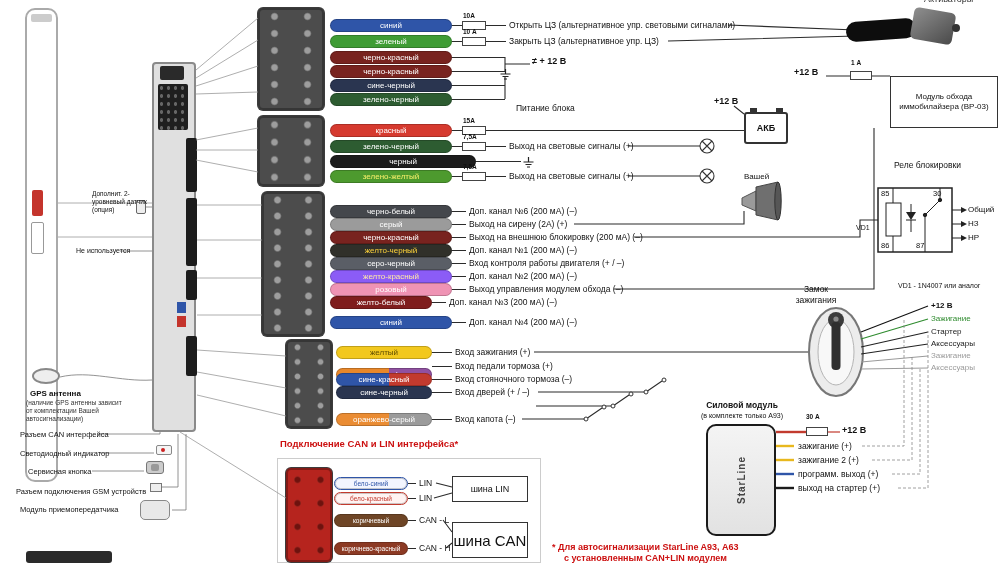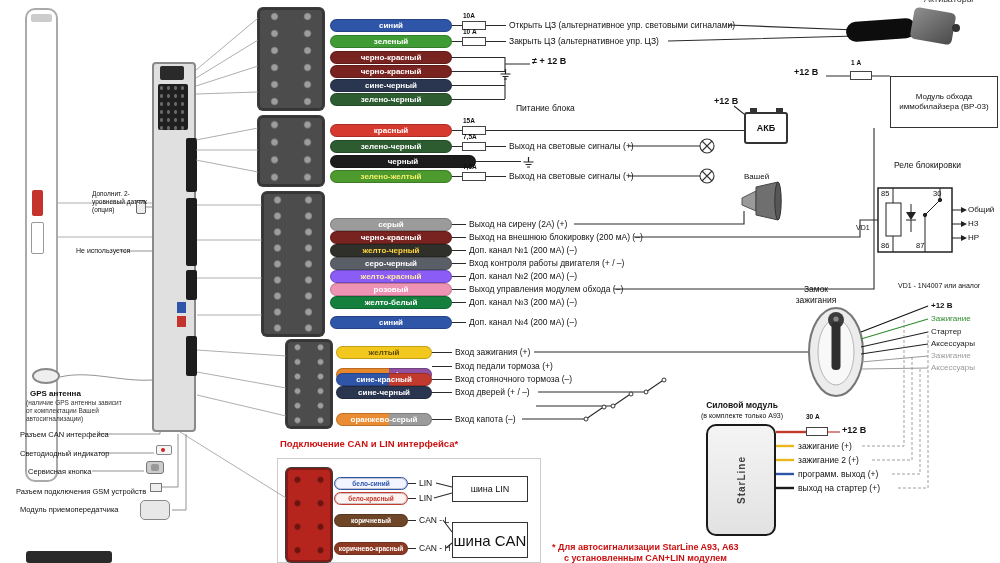--- a/index.html
+++ b/index.html
@@ -3,21 +3,21 @@
 <meta charset="utf-8">
 <style>
 *{margin:0;padding:0;box-sizing:border-box}
 body{background:#9a9a9a}
 #canvas{position:relative;width:1000px;height:563px;background:#fff;overflow:hidden;
   font-family:"Liberation Sans","DejaVu Sans",sans-serif;color:#111}
 svg.overlay{position:absolute;left:0;top:0;z-index:3;pointer-events:none}
 .block{position:absolute;z-index:2;border-radius:5px;
   box-shadow:inset 0 0 0 2px rgba(0,0,0,.28),0 0 0 1px #3c3c3c}
 .wire-row{position:absolute;display:flex;align-items:center;height:14px;z-index:5}
-.pill{flex:none;height:13px;line-height:13px;border-radius:7px;font-size:8px;font-weight:bold;
+.pill{flex:none;height:13px;line-height:13px;border-radius:7px;font-size:8px;font-weight:normal;
   text-align:center;overflow:hidden;white-space:nowrap;box-shadow:inset 0 0 0 1px rgba(0,0,0,.2)}
 .wseg{flex:none;height:0;border-top:1.4px solid #2b2b2b}
 .dest{flex:none;font-size:8.5px;padding-left:3px;white-space:nowrap}
 .fuse{flex:none;position:relative;width:24px;height:9px;border:1px solid #444;background:#fff}
 .fuse i{position:absolute;top:-10px;left:0;font-style:normal;font-size:6.5px;font-weight:bold;white-space:nowrap}
 .gnd{flex:none;margin-left:1px;height:12px}
 .lbl{position:absolute;font-size:7.5px;line-height:1.25;z-index:4;white-space:normal}
 .nowrap{white-space:nowrap}
 .tiny{font-size:6.5px}
 .b{font-weight:bold}
@@ -296,20 +296,25 @@
     </div>
     <div class="wire-row" style="left: 330px; top: 169px;">
       <span class="pill" style="width: 122px; background: rgb(77, 154, 46); color: rgb(248, 240, 106);">зелено-желтый</span>
       <span class="wseg" style="width: 10px;"></span>
       <span class="fuse">
         <i>7,5А</i>
       </span>
       <span class="wseg" style="width: 20px;"></span>
       <span class="dest">Выход на световые сигналы (+)</span>
     </div>
+    <div class="wire-row" style="left: 330px; top: 204px;">
+      <span class="pill" style="width: 122px; background: rgb(68, 71, 76); color: rgb(255, 255, 255);">черно-белый</span>
+      <span class="wseg" style="width: 14px;"></span>
+      <span class="dest">Доп. канал №6 (200 мА) (–)</span>
+    </div>
     <div class="wire-row" style="left: 330px; top: 217px;">
       <span class="pill" style="width: 122px; background: rgb(155, 155, 155); color: rgb(255, 255, 255);">серый</span>
       <span class="wseg" style="width: 14px;"></span>
       <span class="dest">Выход на сирену (2А) (+)</span>
     </div>
     <div class="wire-row" style="left: 330px; top: 230px;">
       <span class="pill" style="width: 122px; background: rgb(120, 35, 31); color: rgb(255, 255, 255);">черно-красный</span>
       <span class="wseg" style="width: 14px;"></span>
       <span class="dest">Выход на внешнюю блокировку (200 мА) (–)</span>
     </div>
@@ -327,21 +332,21 @@
       <span class="pill" style="width: 122px; background: #8b5cf6; color: rgb(255, 233, 168);">желто-красный</span>
       <span class="wseg" style="width: 14px;"></span>
       <span class="dest">Доп. канал №2 (200 мА) (–)</span>
     </div>
     <div class="wire-row" style="left: 330px; top: 282px;">
       <span class="pill" style="width: 122px; background: rgb(239, 147, 180); color: rgb(255, 255, 255);">розовый</span>
       <span class="wseg" style="width: 14px;"></span>
       <span class="dest">Выход управления модулем обхода (–)</span>
     </div>
     <div class="wire-row" style="left: 330px; top: 295px;">
-      <span class="pill" style="width: 122px; background: #15803d; color: rgb(255, 255, 255);">желто-белый</span>
+      <span class="pill" style="width: 102px; background: #7f1d1d; color: rgb(255, 255, 255);">желто-белый</span>
       <span class="wseg" style="width: 14px;"></span>
       <span class="dest">Доп. канал №3 (200 мА) (–)</span>
     </div>
     <div class="wire-row" style="left: 330px; top: 315px;">
       <span class="pill" style="width: 122px; background: rgb(47, 85, 168); color: rgb(255, 255, 255);">синий</span>
       <span class="wseg" style="width: 14px;"></span>
       <span class="dest">Доп. канал №4 (200 мА) (–)</span>
     </div>
     <div class="wire-row" style="left: 336px; top: 345px;">
       <span class="pill" style="width: 96px; background: rgb(242, 200, 30); color: rgb(95, 76, 0);">желтый</span>

